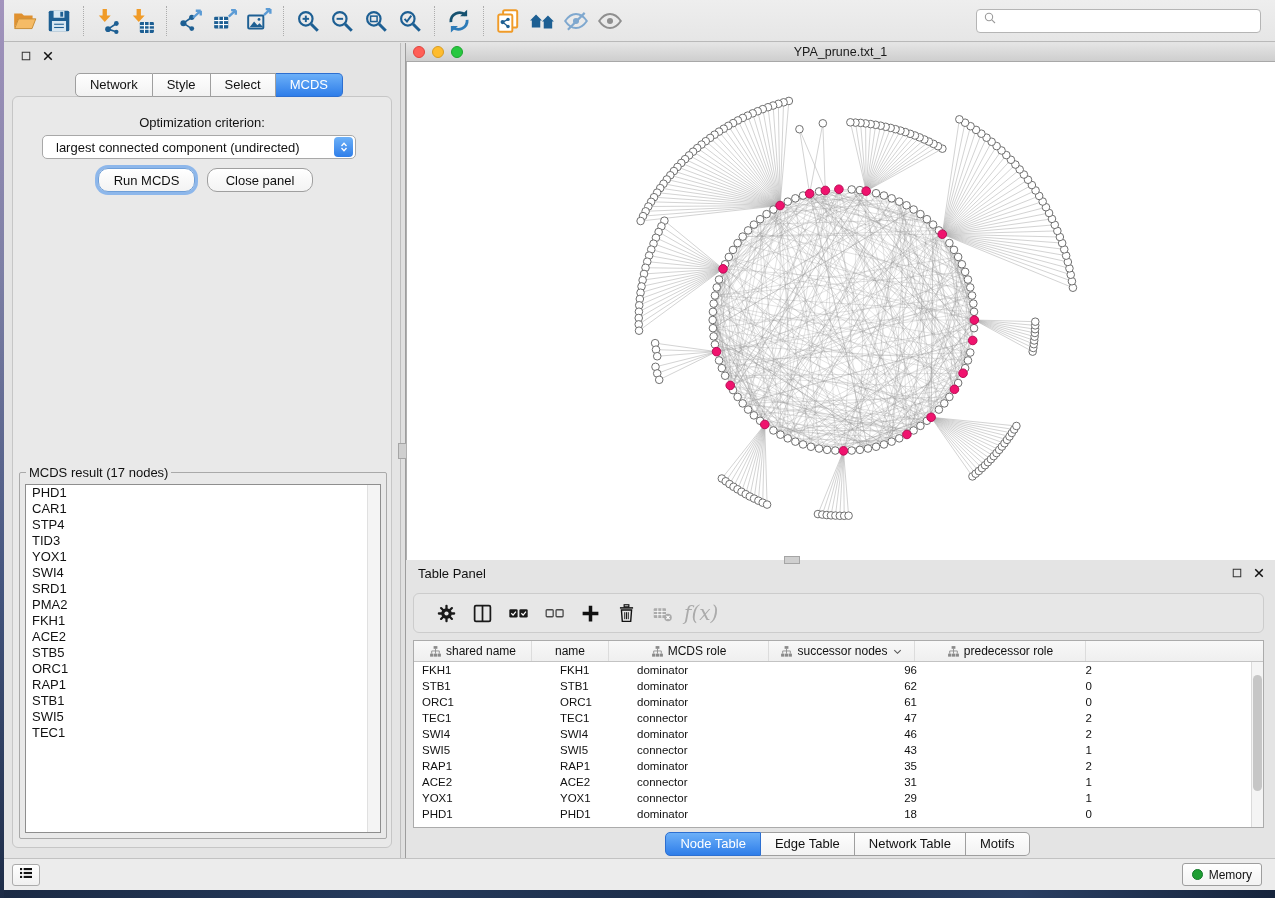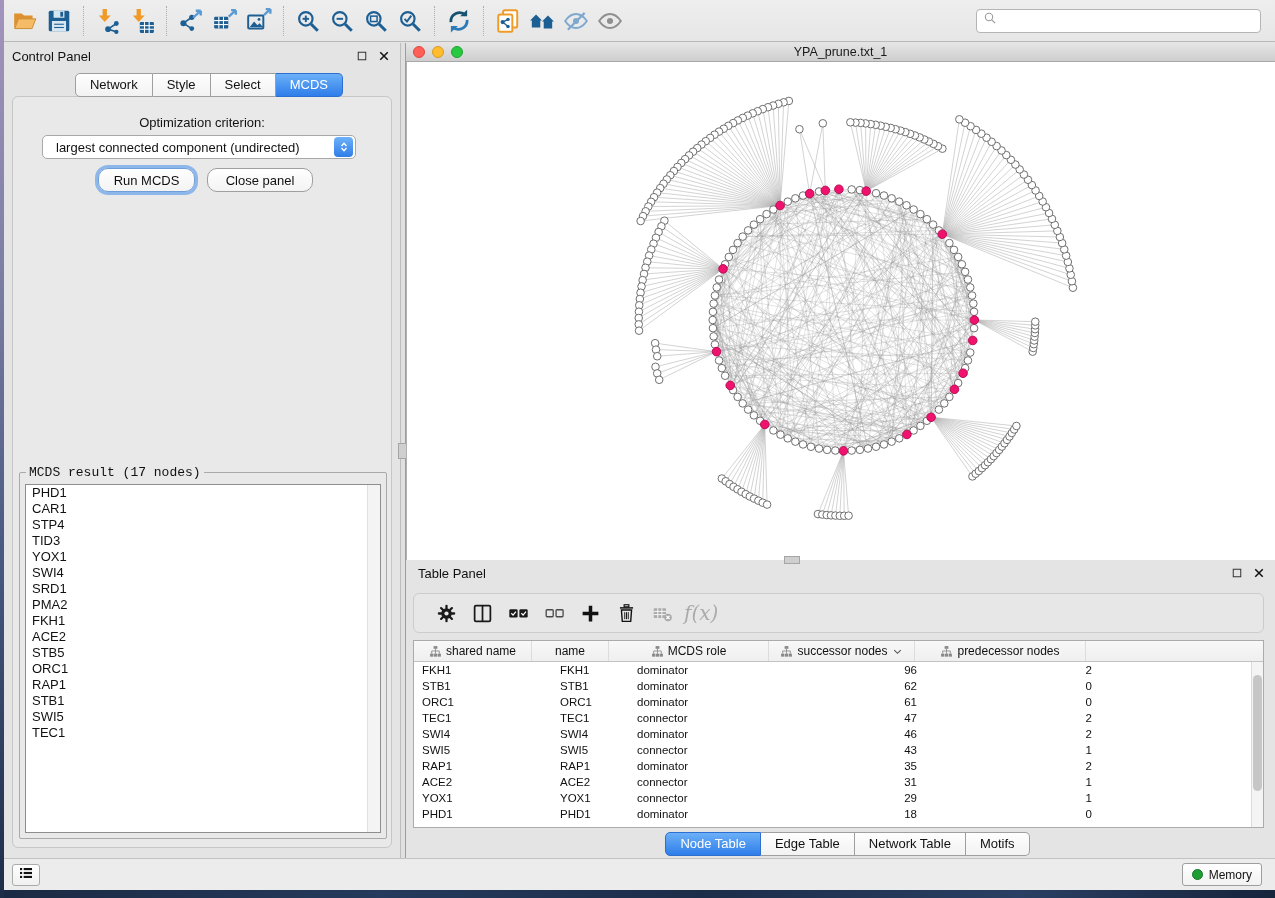--- a/index.html
+++ b/index.html
@@ -46,21 +46,21 @@
   .stepper { width:19px; height:20px; margin-right:2px; border-radius:4px;
     background:linear-gradient(#6db1f8,#2f7ee9); display:flex; align-items:center; justify-content:center; }
   .stepper svg { width:12px; height:14px; }
   .push-btn { position:absolute; top:71px; height:24px; background:linear-gradient(#ffffff,#f3f3f3);
     border:1px solid #9f9f9f; border-radius:10px; font-size:13px; font-family:"Liberation Sans",sans-serif;
     display:flex; align-items:center; justify-content:center; }
   #run-btn { left:85px; width:97px; box-shadow:0 0 0 3px rgba(110,165,235,.75); border-color:#6f9fd8; }
   #close-btn { left:194px; width:106px; }
   #result-box { position:absolute; left:6px; top:368px; width:368px; height:374px;
     border:1px solid #a9a9a9; border-radius:2px; }
-  #result-box legend { font-size:13px; margin-left:6px; padding:0 3px;font-family:Liberation Mono, monospace; }
+  #result-box legend { font-size:13px; margin-left:6px; padding:0 3px; }
   #result-list { position:absolute; left:5px; top:4px; right:5px; bottom:5px; background:#fff;
     border:1px solid #8e8e8e; overflow:hidden; }
   .result-item { font-size:13px; height:16px; line-height:16px; padding-left:6px; }
   #result-scroll { position:absolute; right:0; top:0; bottom:0; width:13px; background:#f4f4f4; border-left:1px solid #e0e0e0; }
 
   
   #v-splitter { position:absolute; left:400px; top:43px; width:6px; height:815px; background:#e0e0e0;
     border-left:1px solid #bdbdbd; border-right:1px solid #9d9d9d; }
   .grip { position:absolute; background:#cfcfcf; border:1px solid #a5a5a5; }
   #v-grip { left:-3px; top:400px; width:10px; height:16px; }
@@ -273,21 +273,20 @@
     <span><svg class="" viewBox="0 0 24 24" xmlns="http://www.w3.org/2000/svg">
           <circle cx="9" cy="9" r="5.5" fill="none" stroke="#9a9a9a" stroke-width="1.6"></circle>
           <line x1="13.2" y1="13.2" x2="18" y2="18" stroke="#9a9a9a" stroke-width="1.6"></line>
         </svg></span>
     <input id="search-input" placeholder="" style="">
   </div>
 </div>
 
 <div id="control-panel">
   <div class="panel-header">
-    <span class="panel-title">Control Panel</span>
     <span class="win-btn">
         <svg class="" viewBox="0 0 24 24" xmlns="http://www.w3.org/2000/svg">
           <rect x="4.5" y="4.5" width="15" height="15" fill="none" stroke="#333" stroke-width="2"></rect>
         </svg>
       </span>
     <span class="win-btn">
         <svg class="" viewBox="0 0 24 24" xmlns="http://www.w3.org/2000/svg">
           <path d="M4.5 4.5l15 15M19.5 4.5l-15 15" stroke="#111" stroke-width="3"></path>
         </svg>
       </span>
@@ -1322,21 +1321,21 @@
             <g stroke="#8a8a8a" stroke-width="1.6" fill="none">
               <path d="M12 6.5V11M5 16v-5h14v5M12 16v-5"></path>
             </g>
             <g fill="#8a8a8a">
               <rect x="8.5" y="2" width="7" height="5"></rect>
               <rect x="2" y="16" width="6" height="5.5"></rect>
               <rect x="9" y="16" width="6" height="5.5"></rect>
               <rect x="16" y="16" width="6" height="5.5"></rect>
             </g>
           </svg>
-          <span>predecessor nodes</span>
+          <span>predecessor role</span>
         </div>
         <div class="th" style="flex: 1 1 0%; border-right: none;"></div>
       </div>
     <div id="tp-body">
         <div class="tr">
           <div class="td left" style="width: 138px;">FKH1</div>
           <div class="td left" style="width: 77px;">FKH1</div>
           <div class="td left" style="width: 160px;">dominator</div>
           <div class="td num" style="width: 146px; padding-right: 18px;">96</div>
           <div class="td num" style="width: 171px; padding-right: 14px;">2</div>

